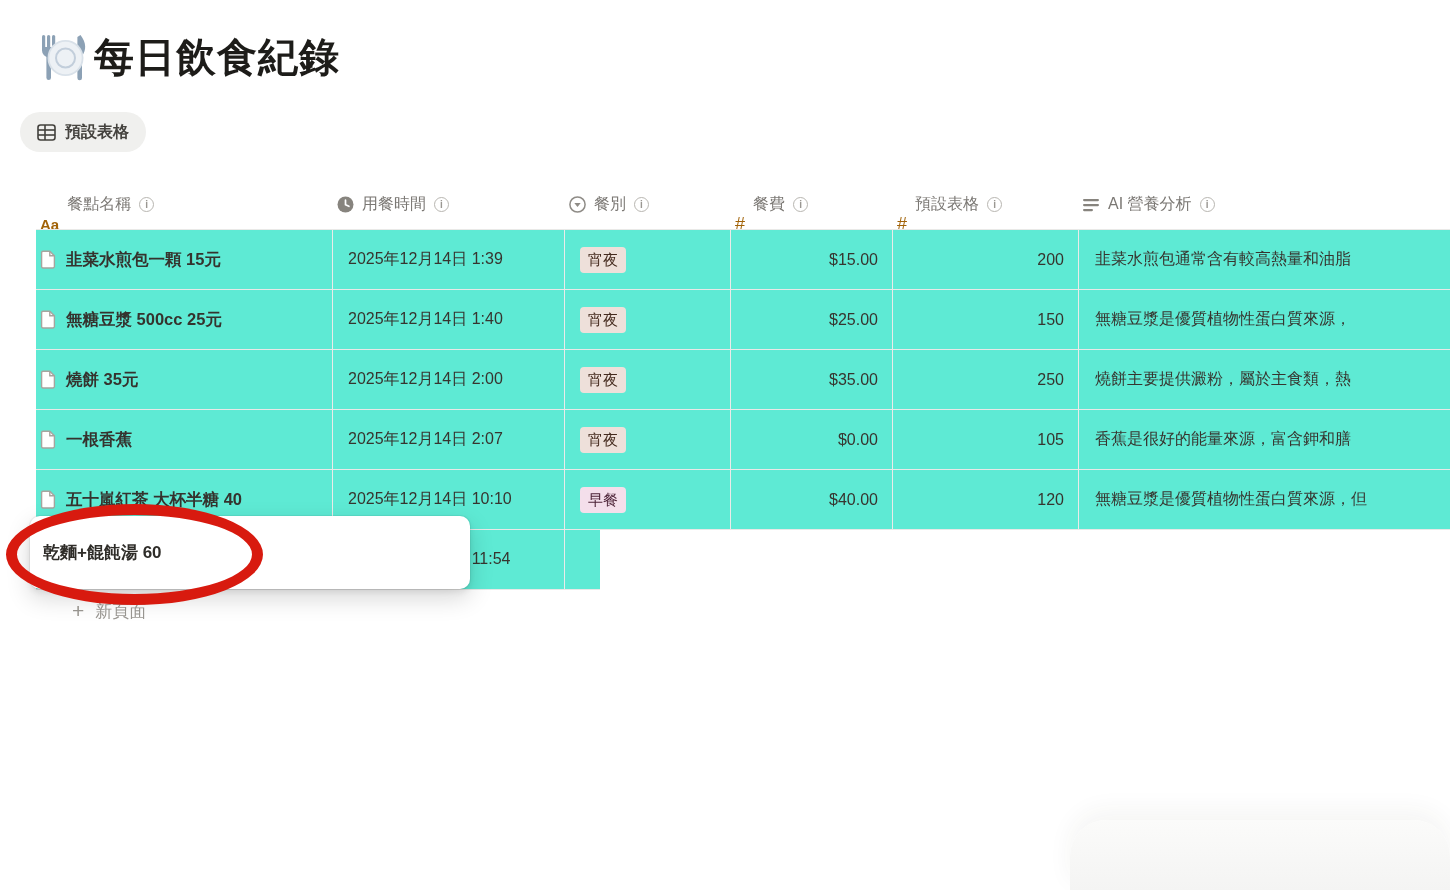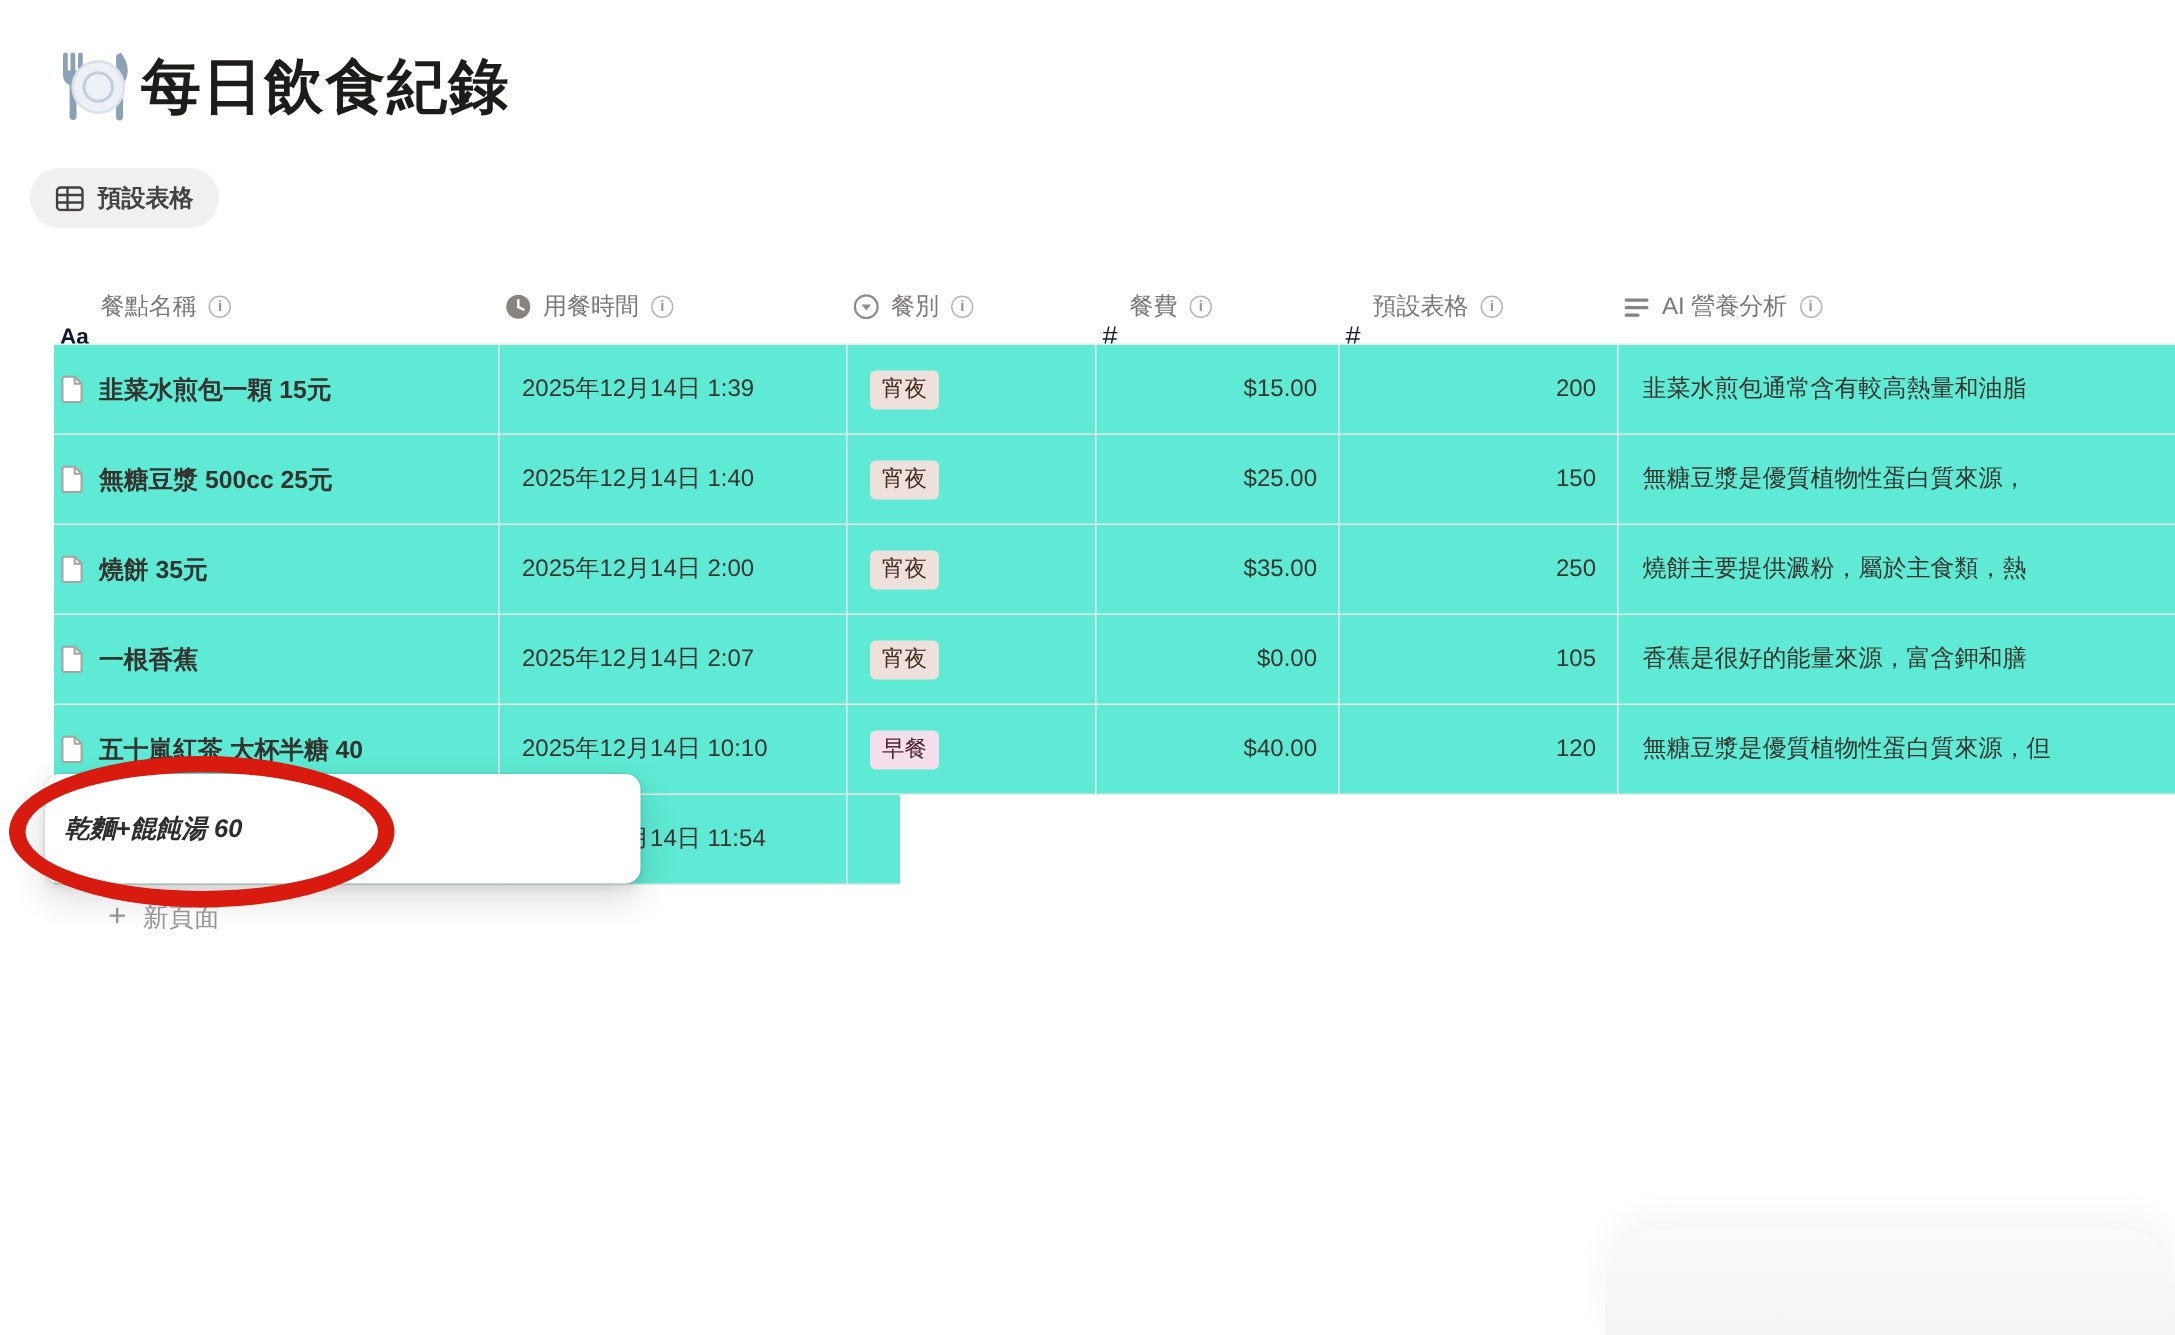--- a/index.html
+++ b/index.html
@@ -20,21 +20,21 @@
   .view-pill {
     display:inline-flex; align-items:center; gap:9px; height:40px;
     padding:0 17px; background:#f0f0ee; border-radius:20px;
     font-size:16px; font-weight:700; color:#45433f; cursor:pointer;
   }
 
   
   .db-table { margin:28px 0 0 36px; width:1414px; font-size:16px; }
   .thead { display:flex; height:50px; align-items:center; border-bottom:1px solid #e9e9e7; color:#7b7874; }
   .th { display:flex; align-items:center; gap:8px; height:100%; padding:0 10px 0 4px; overflow:hidden; white-space:nowrap; }
-  .th .type-glyph { color:#0f172a; font-weight:600; font-size:15px;margin-top:40px; }
+  .th .type-glyph { color:#a16207; font-weight:600; font-size:15px;margin-top:40px; }
   .th .hash { font-size:18px; font-weight:500; }
   .info-i {
     display:inline-flex; align-items:center; justify-content:center;
     width:15px; height:15px; border:1px solid #b8b6b1; border-radius:50%;
     font-size:10px; line-height:1; color:#9a9792; flex:0 0 auto; font-weight:600;
   }
 
   .c-name { width:297px; } .c-time { width:232px; } .c-meal { width:166px; }
   .c-cost { width:162px; } .c-cal  { width:186px; } .c-ai   { flex:1; min-width:0; }
 
@@ -52,25 +52,25 @@
   .tr.partial { width:564px; }
   .tr.partial .c-time { border-right:1px solid #ebebe9; }
   .tr.partial .spacer { width:35px; border-right:none; }
 
   
   .new-page { display:flex; align-items:center; gap:11px; height:42px; margin-left:36px; color:#9b9893; font-size:17px; cursor:pointer; }
   .new-page .plus { font-size:21px; font-weight:400; }
 
   
   .cell-popup {
-    position:absolute; left:30px; top:516px; width:397px; height:73px; z-index:20;
+    position:absolute; left:30px; top:516px; width:440px; height:73px; z-index:20;
     background:#fff; border-radius:10px;
     box-shadow:0 0 0 1px rgba(15,15,15,.05), 0 3px 6px rgba(15,15,15,.08), 0 9px 24px rgba(15,15,15,.16);
     display:flex; align-items:center; padding-left:13px;
-    font-weight:600; font-size:17px; color:#2f2d29;font-style:italic;
+    font-weight:600; font-size:17px; color:#2f2d29;
   }
 
   
   .red-ellipse {
     position:absolute; left:6px; top:504px; width:257px; height:101px; z-index:30;
     border:11px solid #d81a0f; border-radius:50%; pointer-events:none;
   }
 
   
   .corner-sheet {

